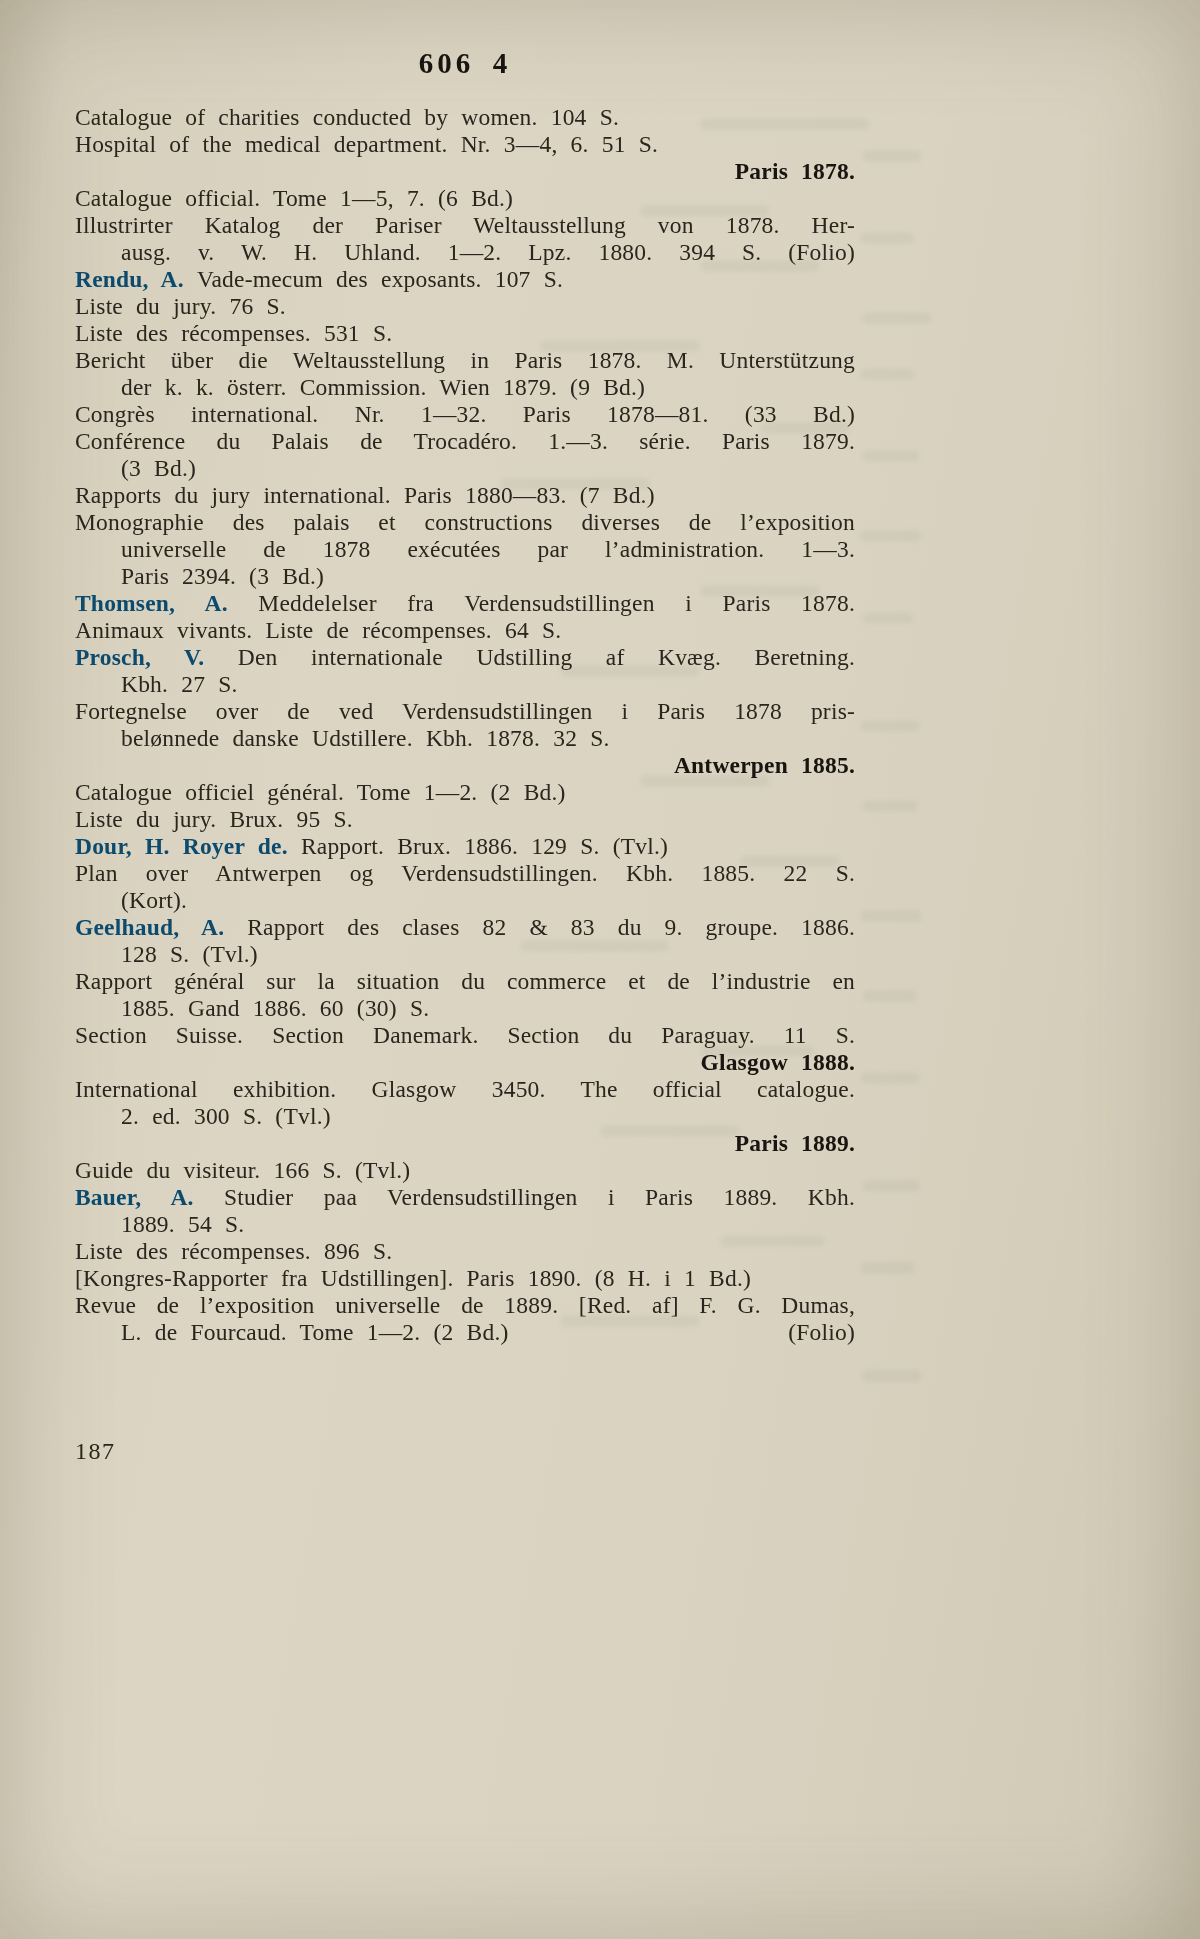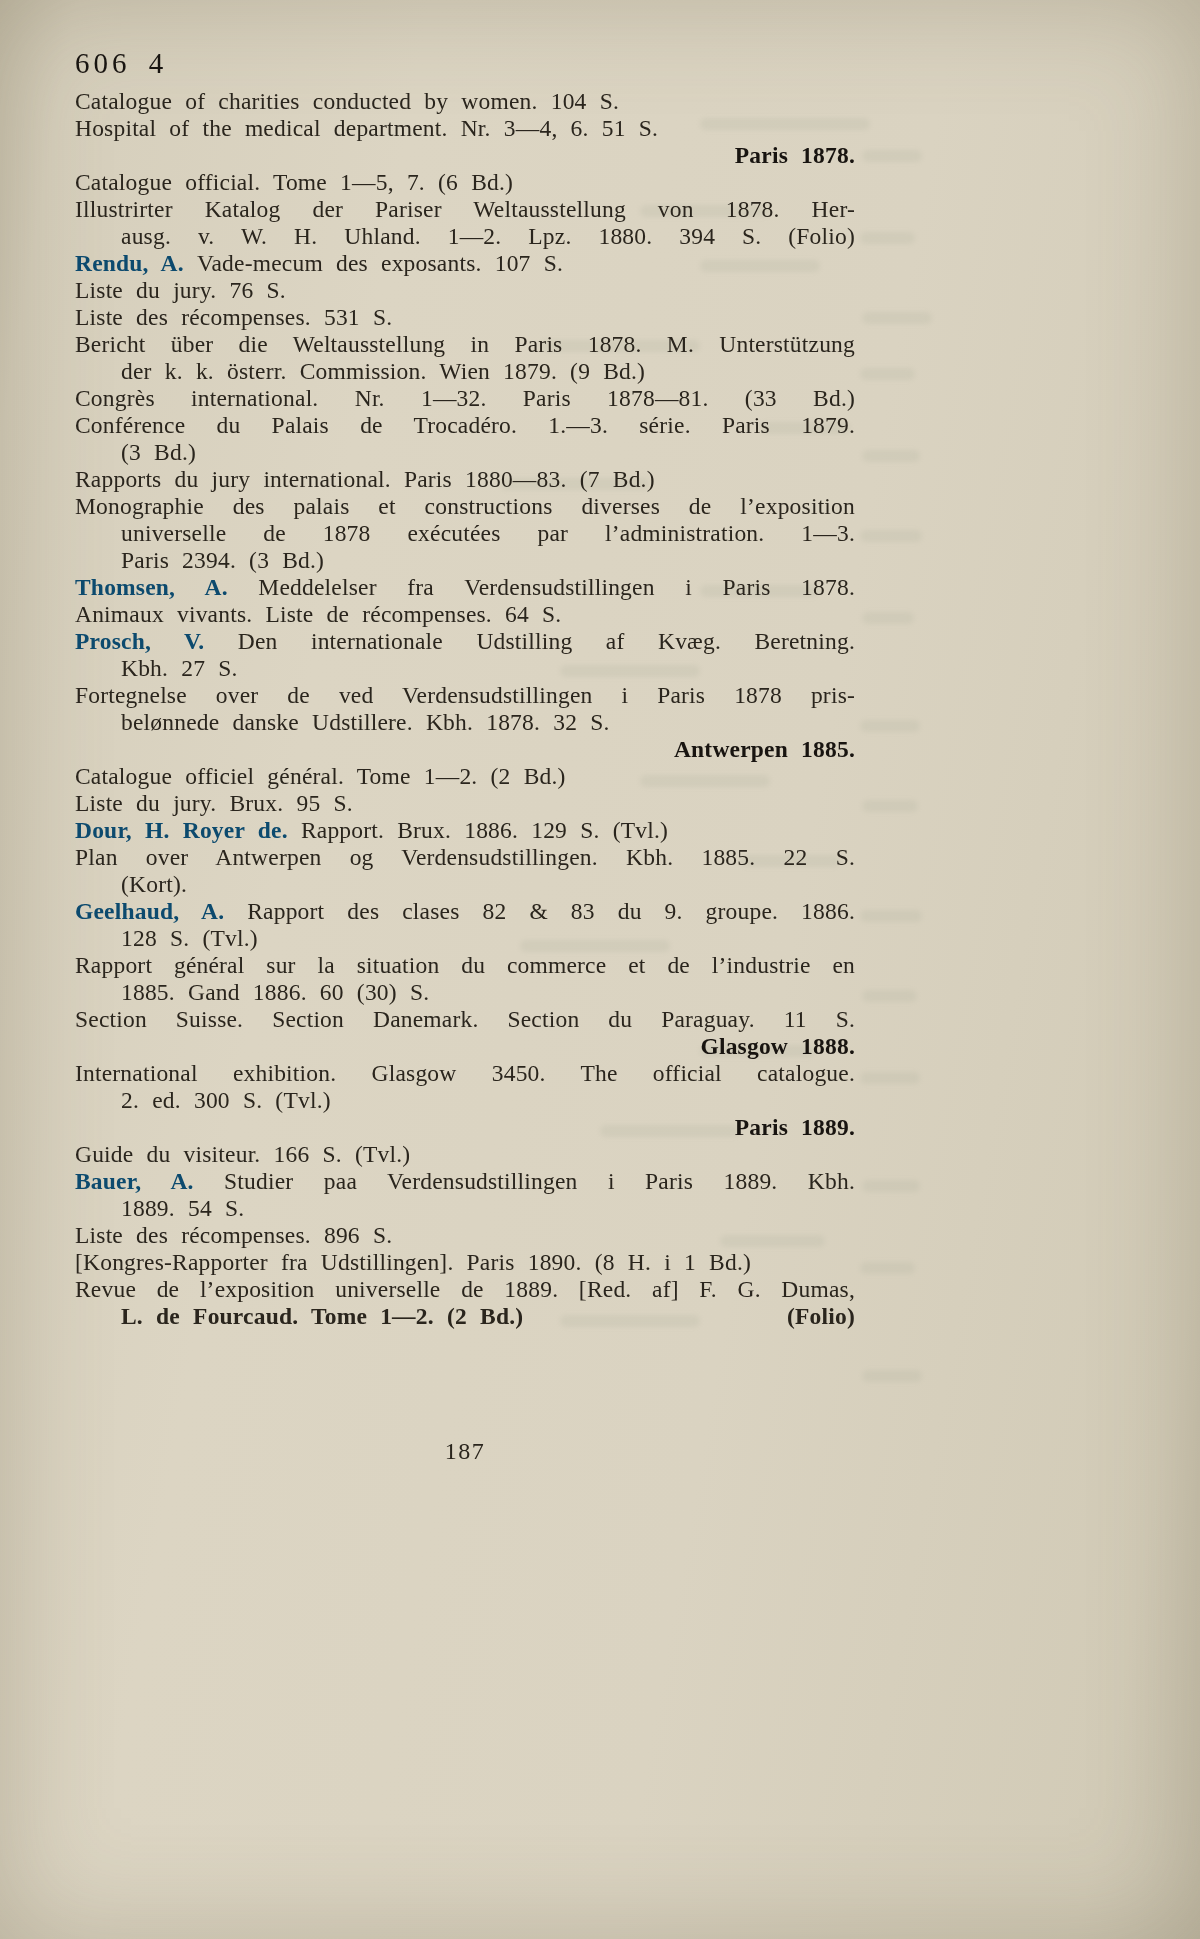--- a/index.html
+++ b/index.html
@@ -33,51 +33,50 @@
     left: 75px;
     top: 46px;
     width: 780px;
     font-size: 23.5px;
     line-height: 27px;
     color: #2a251d;
     word-spacing: 0.30em;
     letter-spacing: 0.2px;
   }
   .header-number {
-    text-align: left;
-    font-weight: normal;
+    text-align: center;
+    font-weight: bold;
     font-size: 29px;
     line-height: 34px;
     letter-spacing: 4px;
     color: #181410;
-    margin-bottom: 8px;
+    margin-bottom: 24px;
   }
   .line { min-height: 27px; }
   .line.indent { padding-left: 46px; }
   .line.justify { text-align: justify; text-align-last: justify; }
   .line.heading {
     text-align: right;
     text-align-last: right;
     font-weight: bold;
     color: #181410;
   }
   .line b { font-weight: bold; color: #0c4a6e; }
   .line.flexline {
     display: flex;
     justify-content: space-between;
     text-align: right;
     text-align-last: left;
-    font-weight: bold;
   }
   .footer-number {
     position: absolute;
     left: 75px;
     top: 1438px;
     width: 780px;
-    text-align: center;
+    text-align: left;
     font-size: 24px;
     letter-spacing: 1.5px;
     color: #2a251d;
   }
 </style>
 </head>
 <body>
 
 <div class="paper"></div>
 

